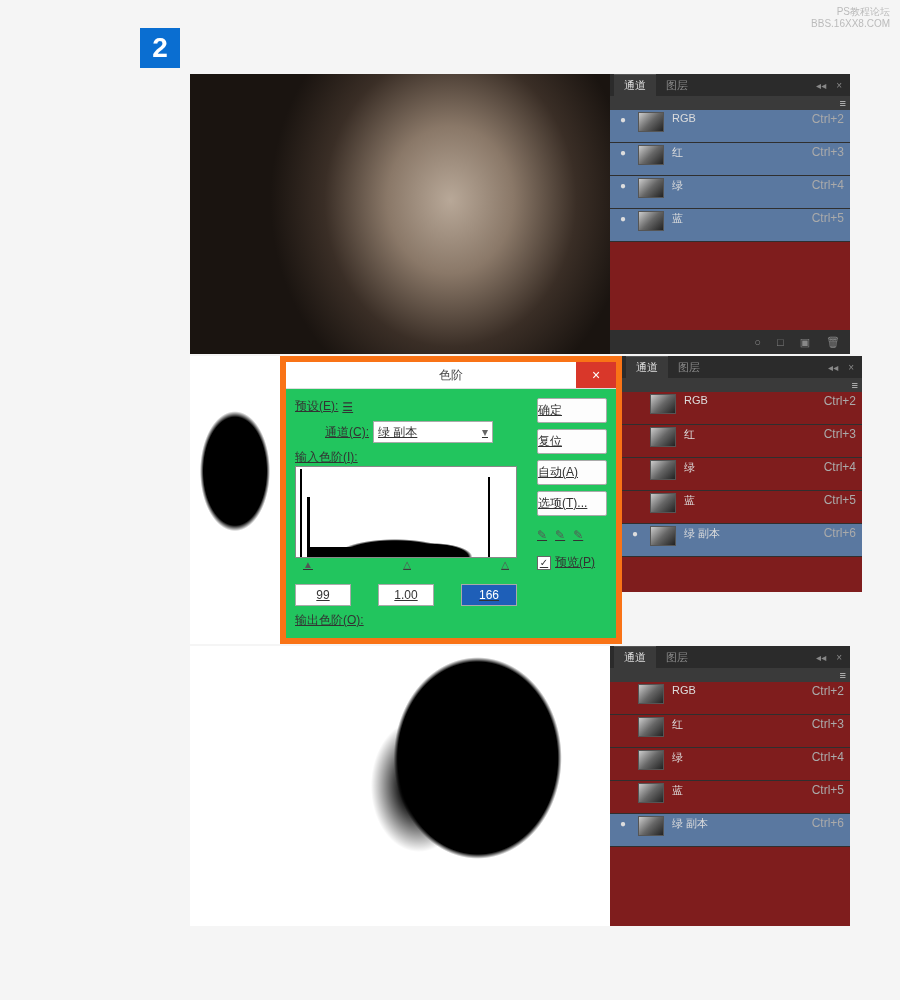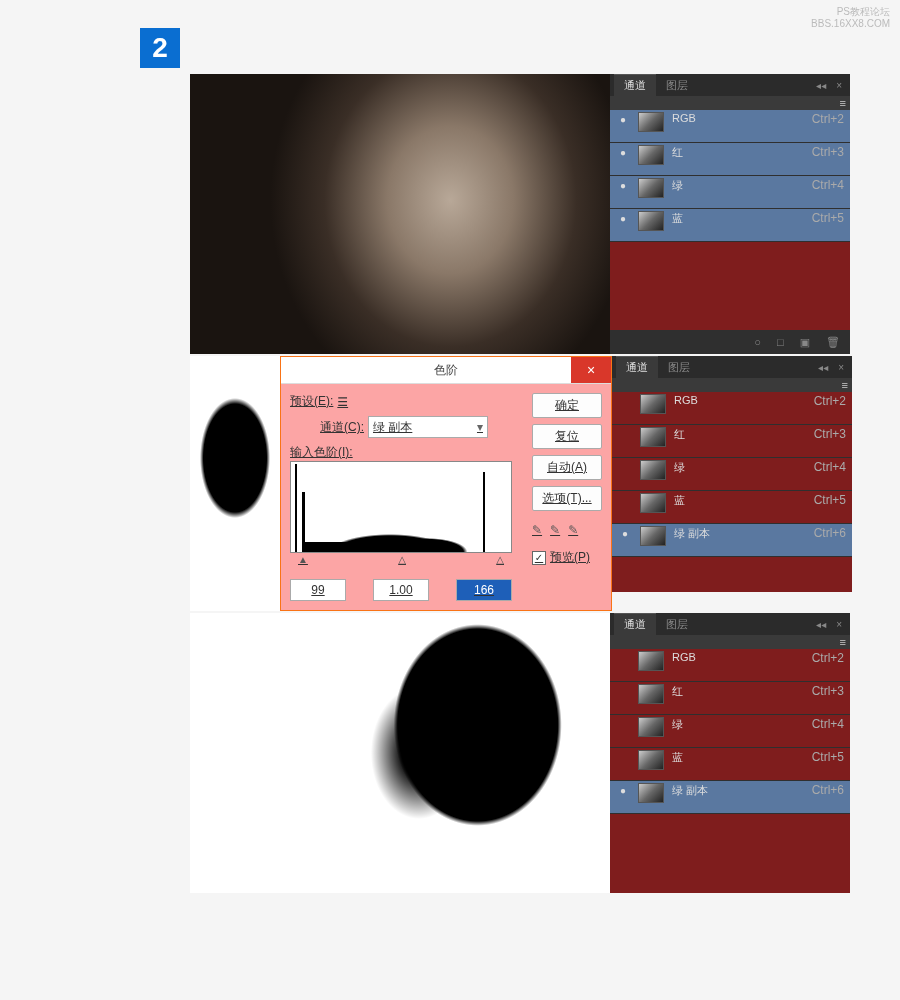--- a/index.html
+++ b/index.html
@@ -157,22 +157,22 @@
     width: 90px;
     background: #fff;
     position: relative;
   }
   .thresh-preview::before{
     content:"";position:absolute;inset:0;
     background: radial-gradient(ellipse 70px 120px at 50% 40%,#000 0%,#000 45%,transparent 50%);
   }
   .dialog {
     width: 330px;
-    background: #fca5a5;
-    border: 1px solid #f97316;
+    background: #22c55e;
+    border: 6px solid #f97316;
     font-size: 12px;
     color: #333;
   }
   .dlg-title {
     background: #fff;
     border-bottom: 1px solid #ddd;
     height: 26px;
     display: flex;
     align-items: center;
     justify-content: center;
@@ -192,21 +192,20 @@
     padding: 9px;
     gap: 20px;
     text-decoration: underline;
   }
   .dlg-left { flex: 1; }
   .dlg-right { width: 70px; display: flex; flex-direction: column; gap: 6px; }
   .dlg-btn {
     background: #fdfdfd;
     border: 1px solid #aaa;
     padding: 3px 0;
-    text-align: center;
     border-radius: 2px;
   }
   .dlg-row { display: flex; align-items: center; gap: 4px; margin-bottom: 6px; }
   .dlg-label { color: #333; }
   .dlg-select {
     flex: 1;
     background: #fff;
     border: 1px solid #aaa;
     height: 20px;
     padding: 0 4px;
@@ -351,20 +350,21 @@
             <div class="sliders">
               <span>▲</span>
               <span>△</span>
               <span>△</span>
             </div>
             <div class="val-row">
               <div class="val-box">99</div>
               <div class="val-box">1.00</div>
               <div class="val-box sel">166</div>
             </div>
+            <div class="dlg-label" style="margin-top:6px">输出色阶(O):</div>
           </div>
           <div class="dlg-right">
             <div class="dlg-btn">确定</div>
             <div class="dlg-btn">复位</div>
             <div class="dlg-btn">自动(A)</div>
             <div class="dlg-btn">选项(T)...</div>
             <div class="eyedrops">
               <span>✎</span>
               <span>✎</span>
               <span>✎</span>

